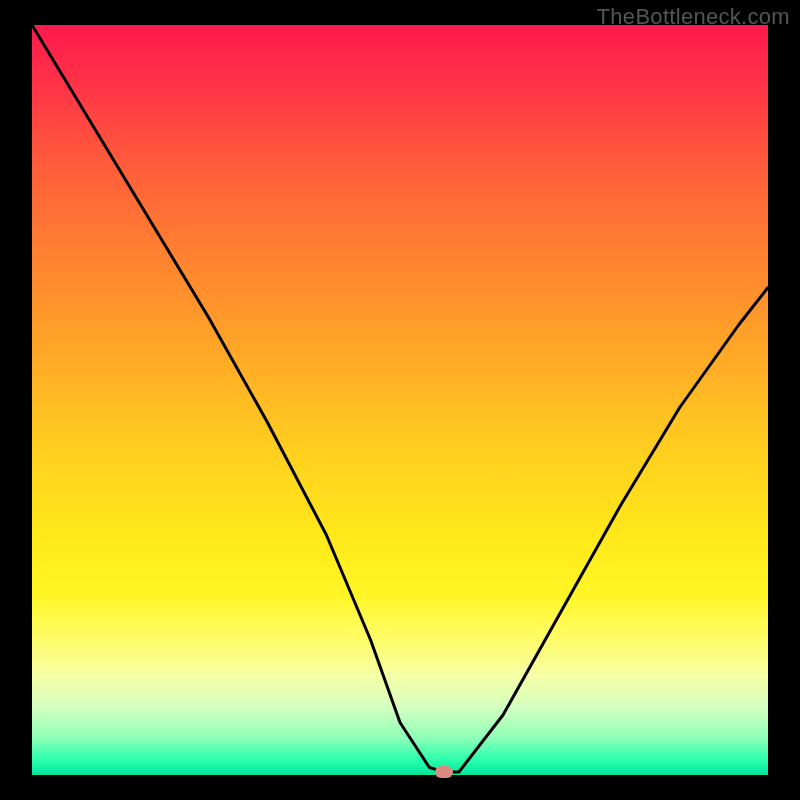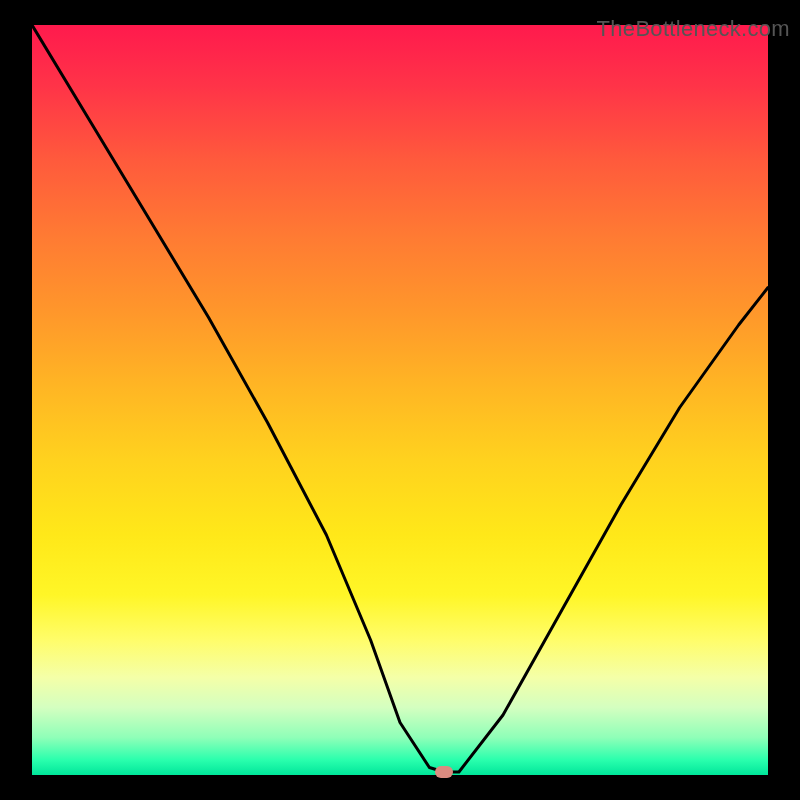--- a/index.html
+++ b/index.html
@@ -31,21 +31,21 @@
       #fffd6a 82%,
       #f4ffa8 87%,
       #d4ffc0 91%,
       #8fffb8 95%,
       #2affad 98%,
       #00e69a 100%
     );
   }
   .watermark {
     position: absolute;
-    top: 16px;
+    top: 4px;
     right: 10px;
     color: #555555;
     font-size: 22px;
     letter-spacing: 0.3px;
     z-index: 10;
   }
   svg.curve {
     position: absolute;
     left: 0;
     top: 0;

